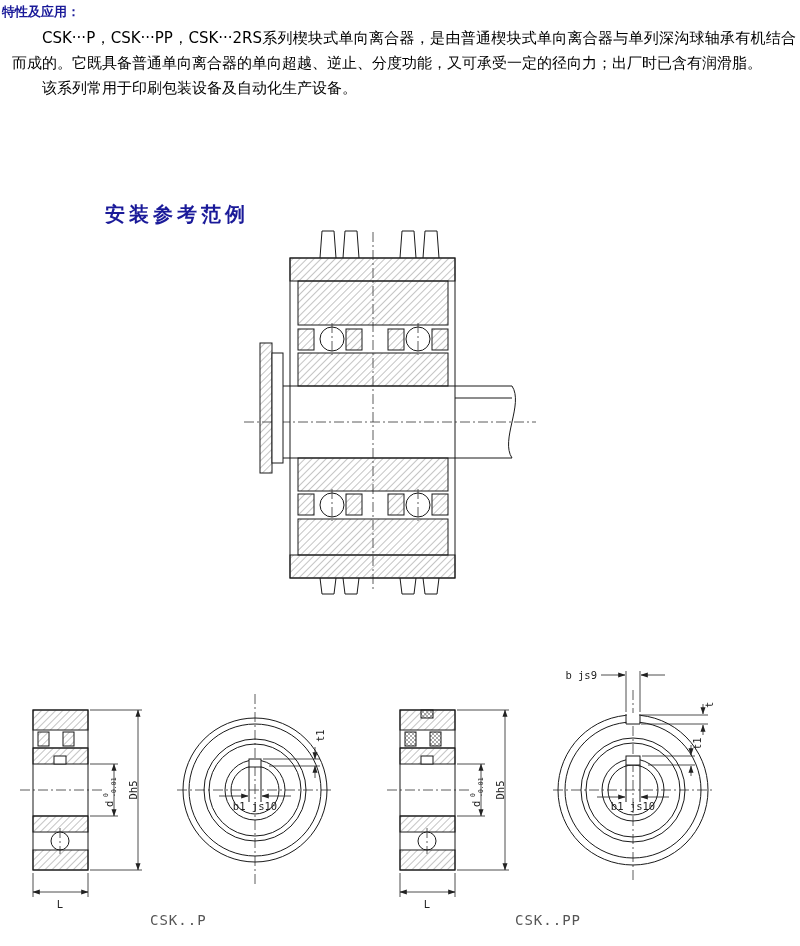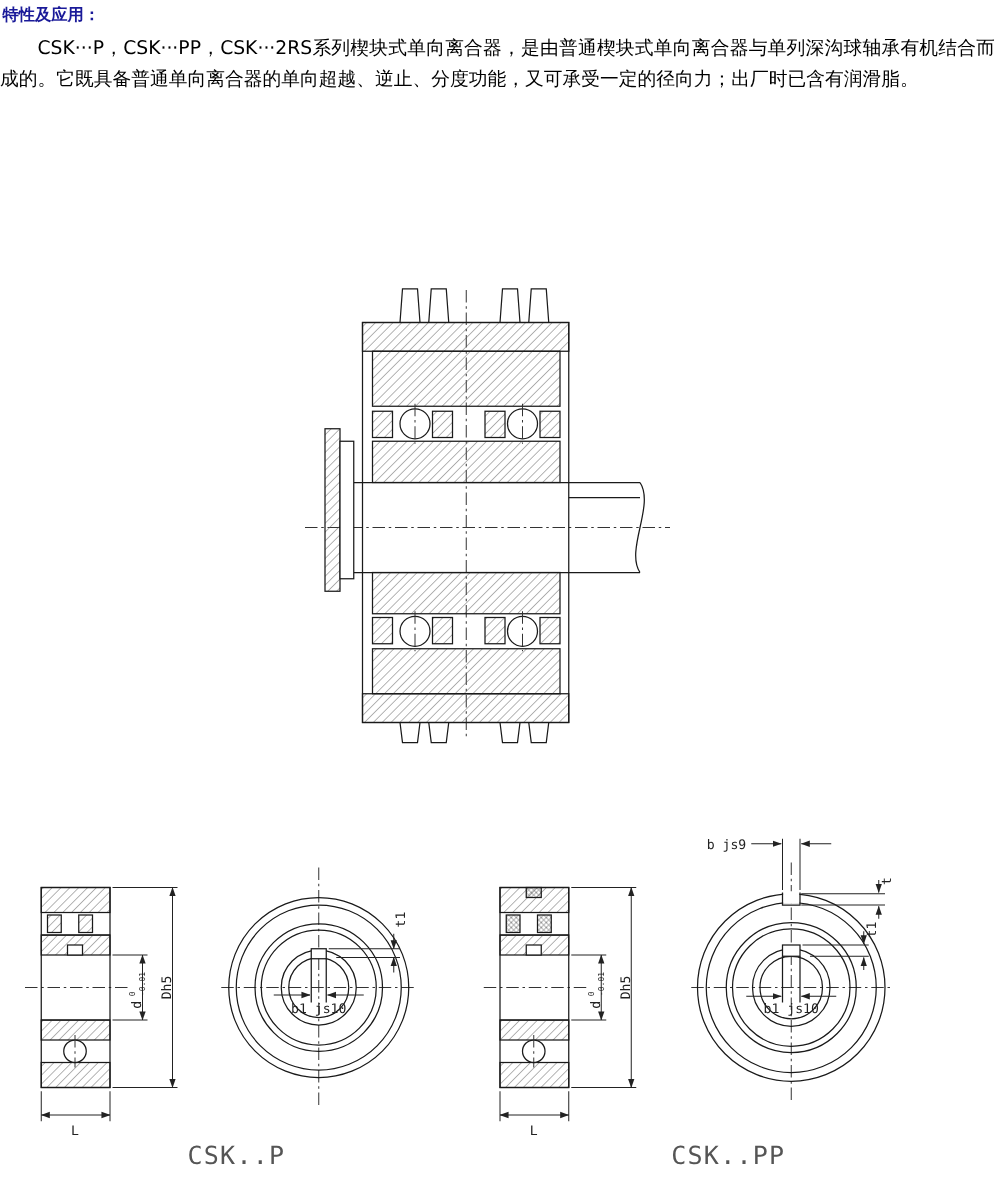--- a/index.html
+++ b/index.html
@@ -2,31 +2,31 @@
 <html><head>
 <meta charset="utf-8">
 <style>
   *{box-sizing:border-box}
   html,body{margin:0;padding:0}
   body{
     width:800px;height:946px;background:#fff;position:relative;overflow:hidden;
     font-family:"DejaVu Sans","Liberation Sans",sans-serif;color:#000;
   }
   .main-heading{font-size:13px;font-weight:bold;color:#1a1a99;margin:3px 4px 5px 2px}
-  .para{font-size:15px;line-height:25px;text-align:justify;text-indent:2em;margin:0;padding:0 4px 0 0}
+  .para{font-size:15px;line-height:25px;text-align:justify;text-indent:2em;margin:0;padding:0 4px 0 12px}
   .sec-head{position:absolute;top:201px;font-weight:bold;color:#1a1a99;font-size:20px;white-space:nowrap}
   .sec-head.cn{left:105px;letter-spacing:4px}
   .sec-head.en{left:470px;letter-spacing:.5px}
   svg.abs{position:absolute}
   .ln{stroke:#1a1a1a;stroke-width:1}
   .cl{stroke:#333;stroke-width:.8;stroke-dasharray:10 3 2 3}
   .dl{stroke:#222;stroke-width:.8}
   .dimtext{font-family:"DejaVu Sans Mono",monospace;font-size:10.5px;fill:#222}
   .tol{font-family:"DejaVu Sans Mono",monospace;font-size:6.5px;fill:#222}
-  .model-label{position:absolute;top:912px;font-family:"DejaVu Sans Mono",monospace;font-size:20px;color:#555;letter-spacing:1px}
+  .model-label{position:absolute;top:912px;font-family:"DejaVu Sans Mono",monospace;font-size:14px;color:#555;letter-spacing:1px}
 </style>
 </head>
 <body>
 
 <svg width="0" height="0" style="position:absolute" aria-hidden="true">
   <defs>
     <pattern id="h45" patternUnits="userSpaceOnUse" width="5" height="5" patternTransform="rotate(45)">
       <line x1="0" y1="0" x2="0" y2="5" stroke="#555" stroke-width="0.7"></line>
     </pattern>
     <pattern id="hx" patternUnits="userSpaceOnUse" width="4" height="4">
@@ -36,22 +36,24 @@
       <path d="M0 1.5L10 5L0 8.5z" fill="#222"></path>
     </marker>
   </defs>
 </svg>
 
 <div class="page">
 
   <div class="intro">
     <h1 class="main-heading">特性及应用：</h1>
     <p class="para">CSK···P，CSK···PP，CSK···2RS系列楔块式单向离合器，是由普通楔块式单向离合器与单列深沟球轴承有机结合而成的。它既具备普通单向离合器的单向超越、逆止、分度功能，又可承受一定的径向力；出厂时已含有润滑脂。</p>
+    <p class="para">该系列常用于印刷包装设备及自动化生产设备。</p>
   </div>
 
+  <div class="sec-head cn">安装参考范例</div>
 
   <svg class="abs" style="left:240px;top:226px" width="300" height="372" viewBox="0 0 300 372">
     <line class="cl" x1="133" y1="6" x2="133" y2="366"></line>
     <line class="cl" x1="4" y1="196" x2="296" y2="196"></line>
 
     <path class="ln" fill="none" d="M80 32 L82 5 L94 5 L96 32 M103 32 L105 5 L117 5 L119 32 M160 32 L162 5 L174 5 L176 32 M183 32 L185 5 L197 5 L199 32"></path>
 
     <rect class="ln" x="50" y="32" width="165" height="320" fill="none"></rect>
 
     <rect class="ln" x="50" y="32" width="165" height="23" fill="url(#h45)"></rect>
@@ -231,15 +233,15 @@
     <g transform="translate(156,100) rotate(-90)">
       <text class="dimtext" x="0" y="0">t1</text>
     </g>
 
     <line class="dl" x1="52" y1="147" x2="80" y2="147" marker-end="url(#arr)"></line>
     <line class="dl" x1="124" y1="147" x2="96" y2="147" marker-end="url(#arr)"></line>
     <text class="dimtext" text-anchor="middle" x="88" y="160">b1 js10</text>
   </svg>
 
   <div class="model-label" style="left:150px">CSK..P</div>
-  <div class="model-label" style="left:537px">CSK..PP</div>
+  <div class="model-label" style="left:515px">CSK..PP</div>
 
 </div>
 
 </body></html>

